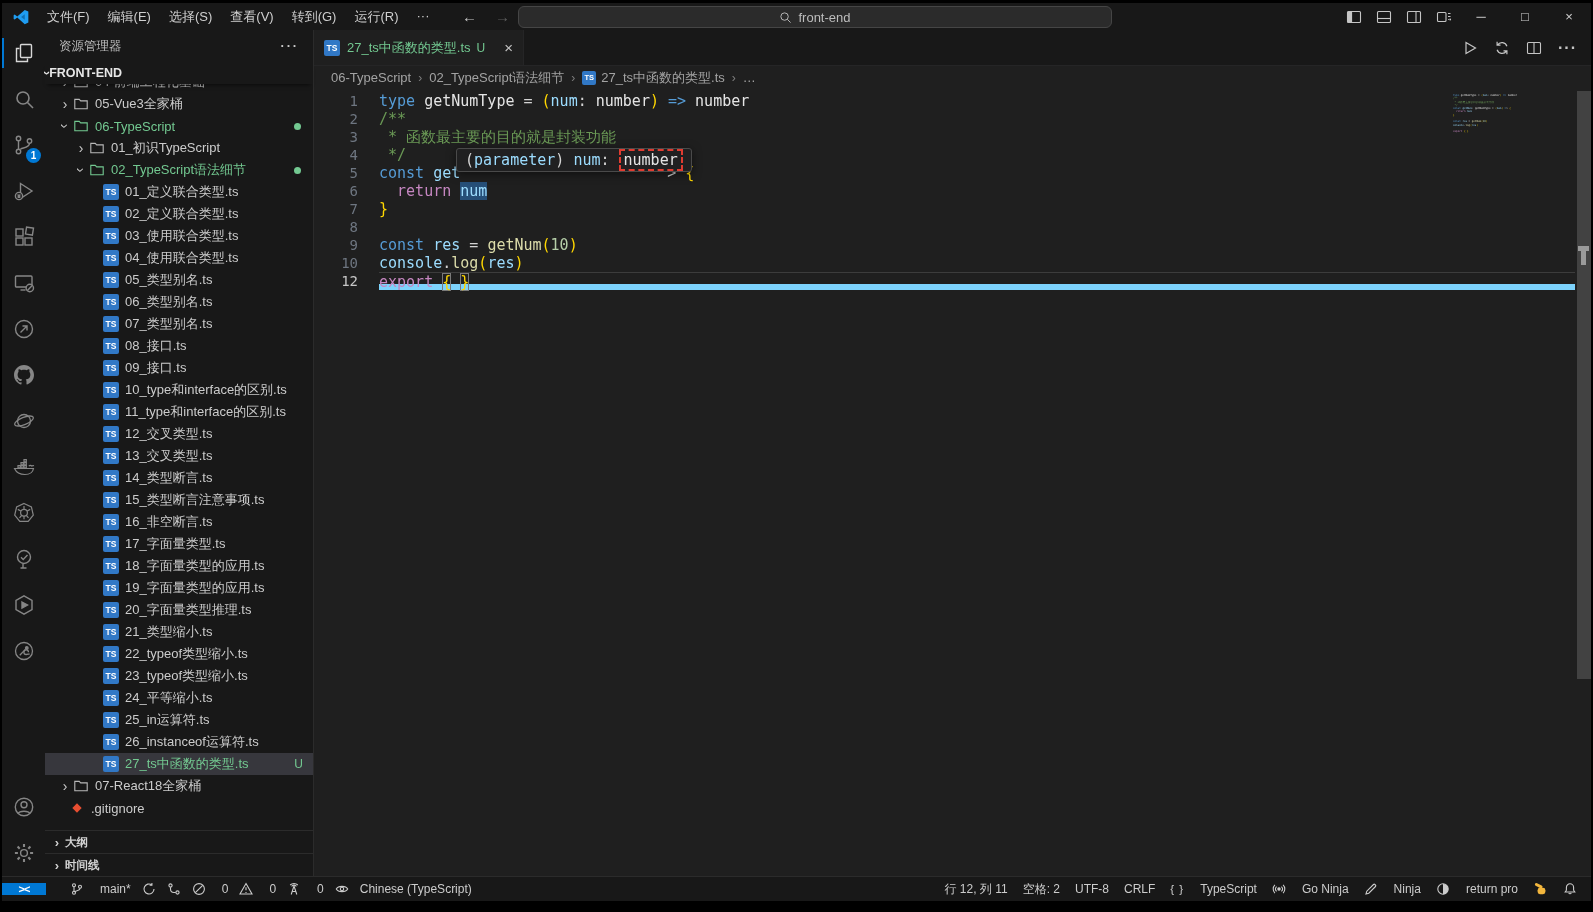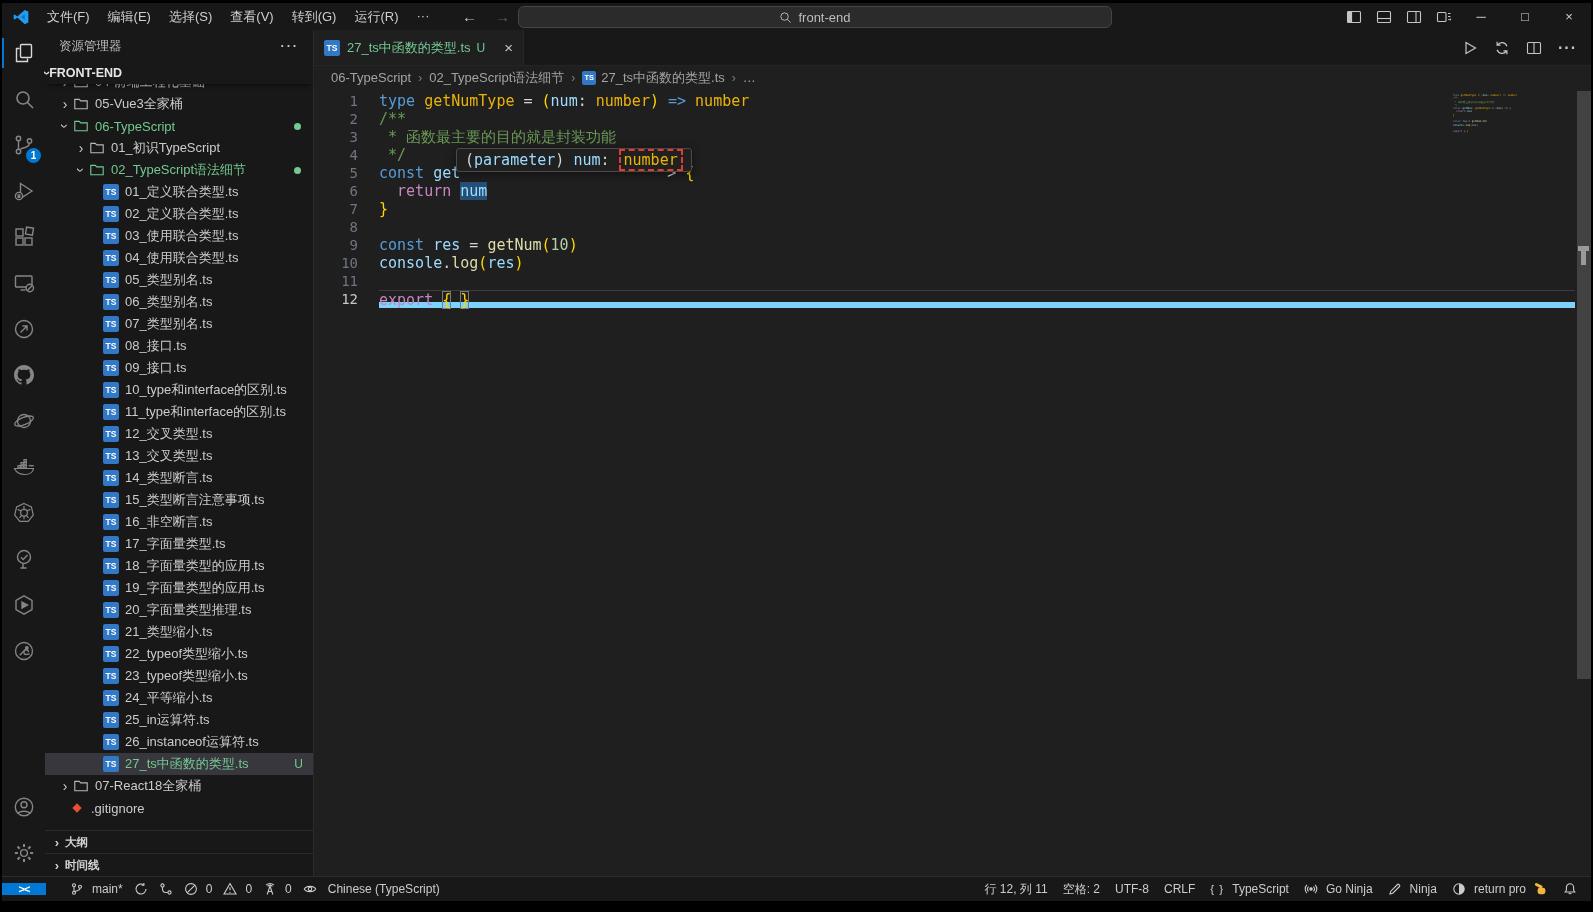--- a/index.html
+++ b/index.html
@@ -64,40 +64,40 @@
   .breadcrumb{height:23px;display:flex;align-items:center;padding-left:17px;font-size:13px;color:#a3a3a3;gap:7px;flex:none}
   .breadcrumb .sep{color:#7e7e7e;font-size:12px}
   .breadcrumb .ts-badge{width:14px;height:14px;font-size:7.5px;margin:0}
   .codearea{flex:1;position:relative;font-family:"DejaVu Sans Mono","Liberation Mono",monospace;font-size:15px;line-height:18px;
     padding-top:3px;overflow:hidden}
   .cl{display:flex;height:18px;white-space:pre}
   .ln{width:44px;flex:none;text-align:right;color:#6e7681;font-size:14px;user-select:none}
   .ln.cur{color:#c6c6c6}
   .lc{flex:1;margin-left:21px;margin-right:16px}
   .lc.cur{border-top:1px solid #3c3c3c;border-bottom:6px solid #7dd3fc}
-  .tk-kw{color:#569cd6}.tk-type{color:#eab308}.tk-var{color:#9cdcfe}.tk-fn{color:#dcdcaa}
+  .tk-kw{color:#569cd6}.tk-type{color:#e5e5e5}.tk-var{color:#9cdcfe}.tk-fn{color:#dcdcaa}
   .tk-num{color:#b5cea8}.tk-cm{color:#6a9955}.tk-pk{color:#c586c0}.tk-b1{color:#ffd700}.tk-tx{color:#d4d4d4}
   .tk-hl{background:#264f78}
   .tk-box{box-shadow:inset 0 0 0 1px #7a7a7a}
   .tooltip{position:absolute;left:142px;top:59px;background:#202021;border:1px solid #4a4a4a;border-radius:3px;
     padding:2px 8px;display:flex;align-items:center;box-shadow:0 2px 10px rgba(0,0,0,.5);white-space:pre;z-index:5}
   .redbox{border:2px dashed #e03c31;padding:0 3px;margin:-2px 0}
   .minimap{position:absolute;top:5px;right:80px;width:58px;font-size:2.6px;line-height:3.3px;white-space:pre;opacity:.95;z-index:3}
   .minimap .cl{height:3.3px}
   .vscroll{position:absolute;right:0;top:2px;width:14px;height:588px;background:#424242;z-index:4}
   .ibeam-a{position:absolute;right:2px;top:157px;width:11px;height:5px;background:#9a9a9a;z-index:5}
   .ibeam-b{position:absolute;right:5px;top:160px;width:5px;height:16px;background:#9a9a9a;z-index:5}
   
   .statusbar{height:24px;background:#181818;border-top:1px solid #2b2b2b;display:flex;align-items:center;font-size:12px;
     color:#cccccc;flex:none}
   .sb-remote{width:44px;height:100%;background:#0078d4;color:#fff;display:flex;align-items:center;justify-content:center;
     font-weight:700;font-size:11px;letter-spacing:-1px;flex:none}
   .st-left{display:flex;align-items:center;padding-left:8px;gap:11px}
   .st-right{margin-left:auto;display:flex;align-items:center;gap:15px;padding-right:14px}
-  .st-item{display:flex;align-items:center;gap:8px;white-space:nowrap}
+  .st-item{display:flex;align-items:center;gap:16px;white-space:nowrap}
   .st-item svg{width:14px;height:14px}
   .braces-txt{font-size:11.5px;letter-spacing:1px}
 </style>
 </head>
 <body>
 
 <div class="window">
 
   <div class="titlebar">
     <svg class="vslogo" viewBox="0 0 24 24">
@@ -584,21 +584,20 @@
       <div class="cl"><span class="ln">1</span><span class="lc"><span class="tk-kw">type </span><span class="tk-type">getNumType</span><span class="tk-tx"> = </span><span class="tk-b1">(</span><span class="tk-var">num</span><span class="tk-tx">: </span><span class="tk-type">number</span><span class="tk-b1">)</span><span class="tk-tx"> </span><span class="tk-kw">=&gt;</span><span class="tk-tx"> </span><span class="tk-type">number</span></span></div>
           <div class="cl"><span class="ln">2</span><span class="lc"><span class="tk-cm">/**</span></span></div>
           <div class="cl"><span class="ln">3</span><span class="lc"><span class="tk-cm"> * 函数最主要的目的就是封装功能</span></span></div>
           <div class="cl"><span class="ln">4</span><span class="lc"><span class="tk-cm"> */</span></span></div>
           <div class="cl"><span class="ln">5</span><span class="lc"><span class="tk-kw">const </span><span class="tk-var">get</span><span style="display:inline-block;width:207px"></span><span class="tk-tx">&gt; </span><span class="tk-b1">{</span></span></div>
           <div class="cl"><span class="ln">6</span><span class="lc"><span class="tk-tx">  </span><span class="tk-pk">return</span><span class="tk-tx"> </span><span class="tk-var tk-hl">num</span></span></div>
           <div class="cl"><span class="ln">7</span><span class="lc"><span class="tk-b1">}</span></span></div>
           <div class="cl"><span class="ln">8</span><span class="lc"></span></div>
           <div class="cl"><span class="ln">9</span><span class="lc"><span class="tk-kw">const </span><span class="tk-var">res</span><span class="tk-tx"> = </span><span class="tk-fn">getNum</span><span class="tk-b1">(</span><span class="tk-num">10</span><span class="tk-b1">)</span></span></div>
           <div class="cl"><span class="ln">10</span><span class="lc"><span class="tk-var">console</span><span class="tk-tx">.</span><span class="tk-fn">log</span><span class="tk-b1">(</span><span class="tk-var">res</span><span class="tk-b1">)</span></span></div>
-          <div class="cl"><span class="ln">11</span><span class="lc"></span></div>
           <div class="cl"><span class="ln cur">12</span><span class="lc cur"><span class="tk-pk">export</span><span class="tk-tx"> </span><span class="tk-b1 tk-box">{</span><span class="tk-tx"> </span><span class="tk-b1 tk-box">}</span></span></div>
           <div class="tooltip" id="tooltip" style="font-family:'DejaVu Sans Mono','Liberation Mono',monospace;font-size:15px"><span class="tk-tx">(</span><span class="tk-var">parameter</span><span class="tk-tx">)</span><span class="tk-tx"> </span><span class="tk-var">num</span><span class="tk-tx">: </span><span class="tk-type redbox">number</span></div>
           <div class="minimap" id="minimap"><div class="cl"><span class="tk-kw">type </span><span class="tk-type">getNumType</span><span class="tk-tx"> = </span><span class="tk-b1">(</span><span class="tk-var">num</span><span class="tk-tx">: </span><span class="tk-type">number</span><span class="tk-b1">)</span><span class="tk-tx"> </span><span class="tk-kw">=&gt;</span><span class="tk-tx"> </span><span class="tk-type">number</span></div><div class="cl"><span class="tk-cm">/**</span></div><div class="cl"><span class="tk-cm"> * 函数最主要的目的就是封装功能</span></div><div class="cl"><span class="tk-cm"> */</span></div><div class="cl"><span class="tk-kw">const </span><span class="tk-var">get</span><span class="tk-var">Num</span><span class="tk-tx">: </span><span class="tk-type">getNumType</span><span class="tk-tx"> = </span><span class="tk-b1">(</span><span class="tk-var">num</span><span class="tk-b1">) </span><span class="tk-kw">=</span><span class="tk-tx">&gt; </span><span class="tk-b1">{</span></div><div class="cl"><span class="tk-tx">  </span><span class="tk-pk">return</span><span class="tk-tx"> </span><span class="tk-var">num</span></div><div class="cl"><span class="tk-b1">}</span></div><div class="cl"></div><div class="cl"><span class="tk-kw">const </span><span class="tk-var">res</span><span class="tk-tx"> = </span><span class="tk-fn">getNum</span><span class="tk-b1">(</span><span class="tk-num">10</span><span class="tk-b1">)</span></div><div class="cl"><span class="tk-var">console</span><span class="tk-tx">.</span><span class="tk-fn">log</span><span class="tk-b1">(</span><span class="tk-var">res</span><span class="tk-b1">)</span></div><div class="cl"></div><div class="cl"><span class="tk-pk">export</span><span class="tk-tx"> </span><span class="tk-b1">{</span><span class="tk-tx"> </span><span class="tk-b1">}</span></div></div>
           <div class="vscroll"></div>
           <div class="ibeam-a"></div>
           <div class="ibeam-b"></div>
         </div>
     </div>
   </div>
 

